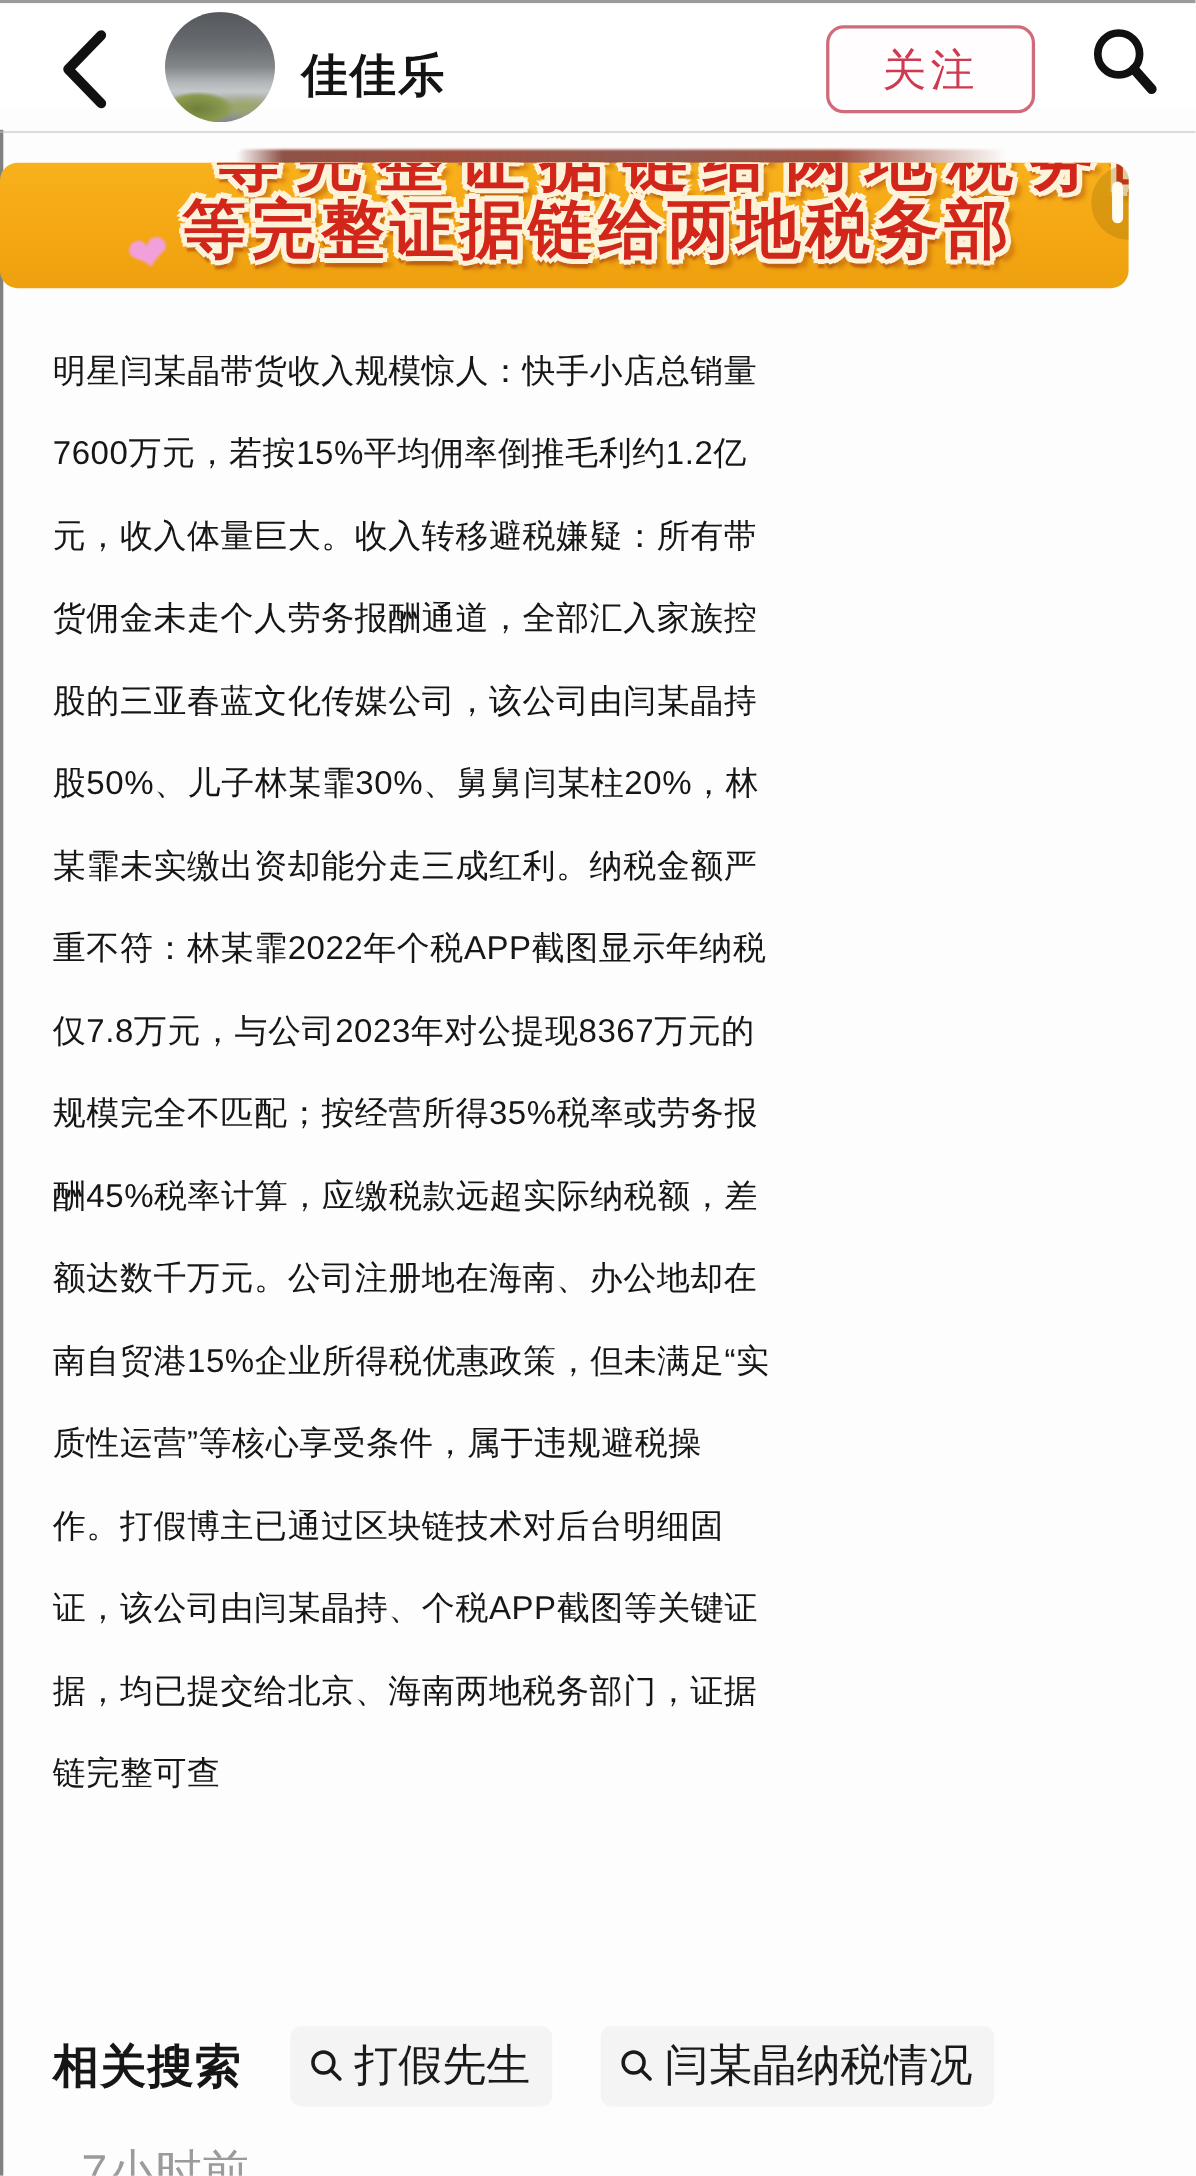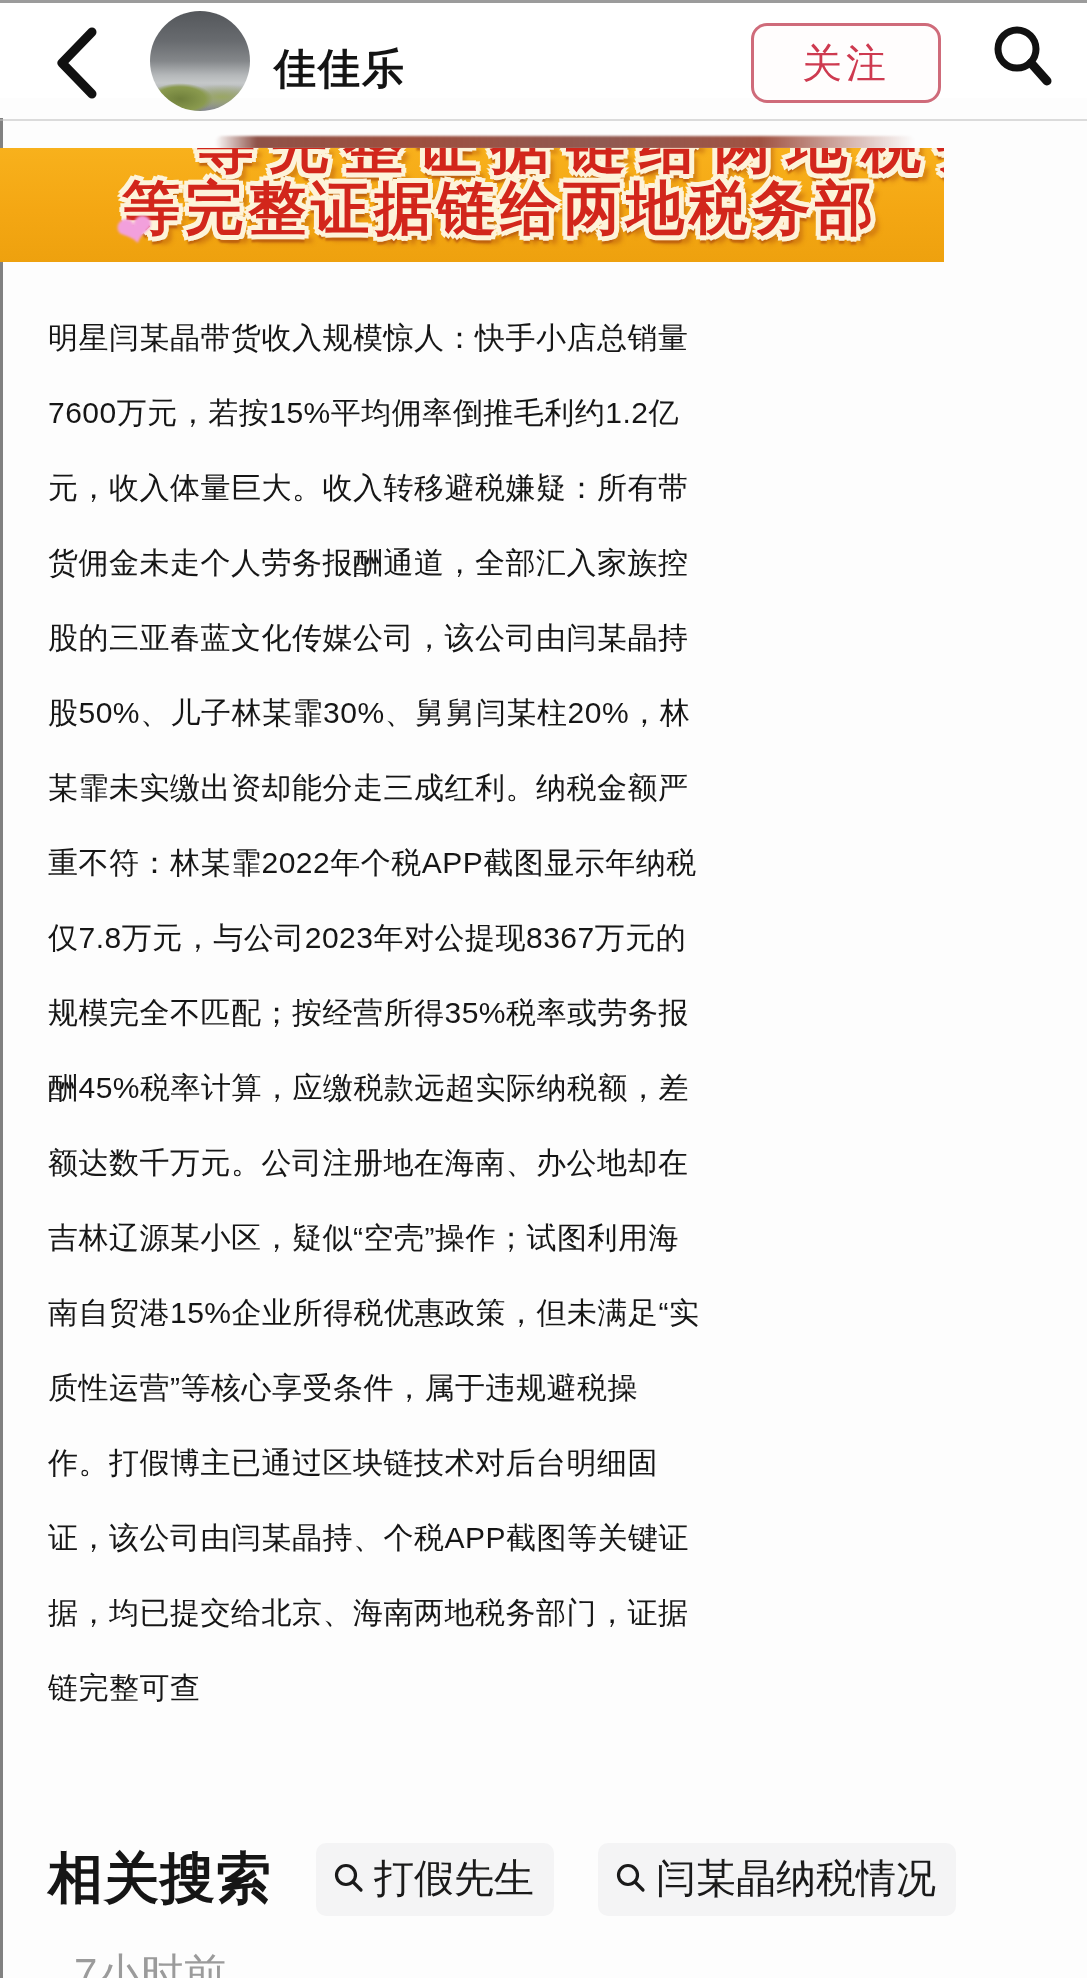--- a/index.html
+++ b/index.html
@@ -31,22 +31,23 @@
   .search-btn{position:absolute;left:988px;top:18px;width:70px;height:72px;}
   .hairline{position:absolute;top:119px;left:0;width:1087px;height:2px;background:#bfbfbf;opacity:.55;}
 
   
   .smudge{
     position:absolute;top:136px;left:215px;width:700px;height:13px;border-radius:7px;filter:blur(1.2px);
     background:linear-gradient(90deg,rgba(123,52,40,0) 0%,rgba(123,52,40,.85) 6%,rgba(150,64,46,.92) 28%,
       rgba(117,48,38,.8) 55%,rgba(150,64,46,.9) 78%,rgba(123,52,40,0) 100%);
   }
   .banner{
-    position:absolute;top:148px;left:0;width:944px;height:114px;overflow:hidden;
+    position:absolute;top:148px;left:0;width:1026px;height:114px;overflow:hidden;
     background:linear-gradient(180deg,#f8b11c 0%,#f4a713 55%,#eea10e 100%);
+    border-radius:16px;
   }
   .banner-text{
     font-weight:900;color:#d2261b;white-space:nowrap;
     text-shadow:
       -4px -4px 0 #fdf3da, 4px -4px 0 #fdf3da, -4px 4px 0 #fdf3da, 4px 4px 0 #fdf3da,
       -5px 0 0 #fdf3da, 5px 0 0 #fdf3da, 0 -5px 0 #fdf3da, 0 5px 0 #fdf3da,
       0 8px 2px rgba(186,92,14,.85), 8px 8px 4px rgba(186,92,14,.55);
   }
   .banner-clip-row{position:absolute;top:-42px;left:195px;font-size:60px;letter-spacing:14px;}
   .banner-caption{position:absolute;top:22px;left:53%;transform:translateX(-50%);font-size:58px;letter-spacing:5px;}
@@ -54,21 +55,21 @@
   .pause-btn{position:absolute;left:992px;top:2px;width:68px;height:68px;border-radius:50%;
     background:rgba(146,103,0,.28);display:flex;align-items:center;justify-content:center;gap:10px;}
   .pause-bar{width:10px;height:38px;border-radius:5px;background:#fffdf2;}
 
   
   .article{position:absolute;top:300px;left:48px;width:1012px;}
   .article .line{font-size:30px;line-height:75px;letter-spacing:.5px;font-weight:500;color:#161616;white-space:nowrap;}
 
   
   .related{position:absolute;top:1842px;left:48px;display:flex;align-items:center;gap:44px;}
-  .related-label{font-size:55px;font-weight:700;color:#161616;letter-spacing:1px;white-space:nowrap;}
+  .related-label{font-size:42px;font-weight:700;color:#161616;letter-spacing:1px;white-space:nowrap;}
   .chip{display:flex;align-items:center;gap:8px;background:#f4f4f5;border-radius:10px;
     padding:8px 20px 10px 16px;font-size:40px;color:#1a1a1a;white-space:nowrap;}
   .chip svg{flex:0 0 auto;}
 
   .timestamp{position:absolute;left:74px;top:1946px;font-size:42px;color:#9b9b9b;letter-spacing:1px;}
 </style>
 </head>
 <body>
 
 <div class="edge-top"></div>
@@ -109,21 +110,20 @@
   <div class="line">元，收入体量巨大。收入转移避税嫌疑：所有带</div>
   <div class="line">货佣金未走个人劳务报酬通道，全部汇入家族控</div>
   <div class="line">股的三亚春蓝文化传媒公司，该公司由闫某晶持</div>
   <div class="line">股50%、儿子林某霏30%、舅舅闫某柱20%，林</div>
   <div class="line">某霏未实缴出资却能分走三成红利。纳税金额严</div>
   <div class="line">重不符：林某霏2022年个税APP截图显示年纳税</div>
   <div class="line">仅7.8万元，与公司2023年对公提现8367万元的</div>
   <div class="line">规模完全不匹配；按经营所得35%税率或劳务报</div>
   <div class="line">酬45%税率计算，应缴税款远超实际纳税额，差</div>
   <div class="line">额达数千万元。公司注册地在海南、办公地却在</div>
-  <div class="line">吉林辽源某小区，疑似“空壳”操作；试图利用海</div>
   <div class="line">南自贸港15%企业所得税优惠政策，但未满足“实</div>
   <div class="line">质性运营”等核心享受条件，属于违规避税操</div>
   <div class="line">作。打假博主已通过区块链技术对后台明细固</div>
   <div class="line">证，该公司由闫某晶持、个税APP截图等关键证</div>
   <div class="line">据，均已提交给北京、海南两地税务部门，证据</div>
   <div class="line">链完整可查</div>
 </div>
 
 <div class="related">
   <div class="related-label">相关搜索</div>

